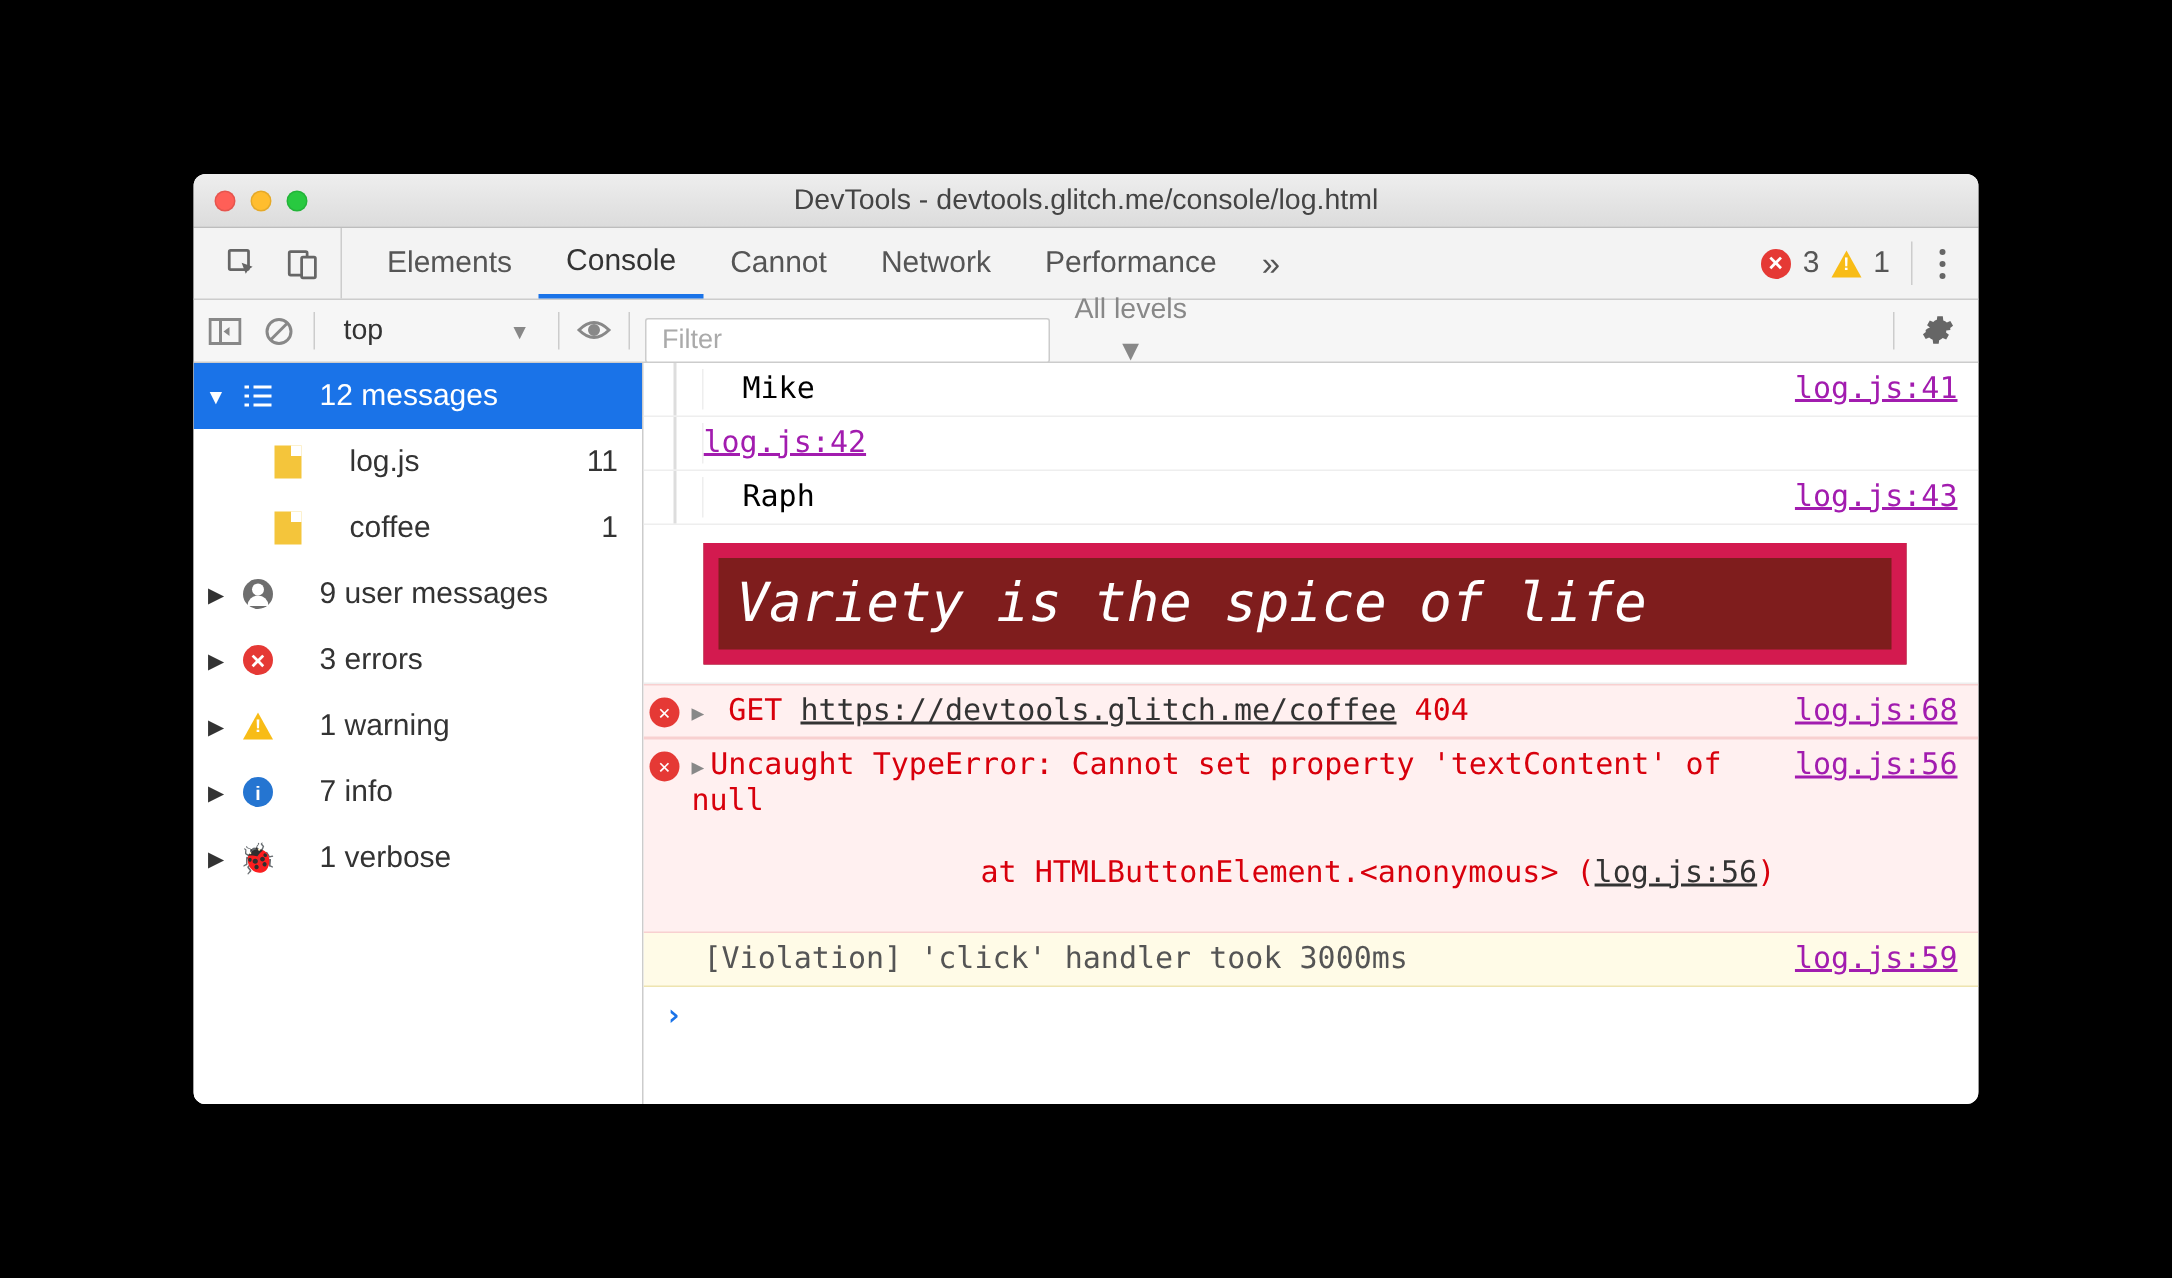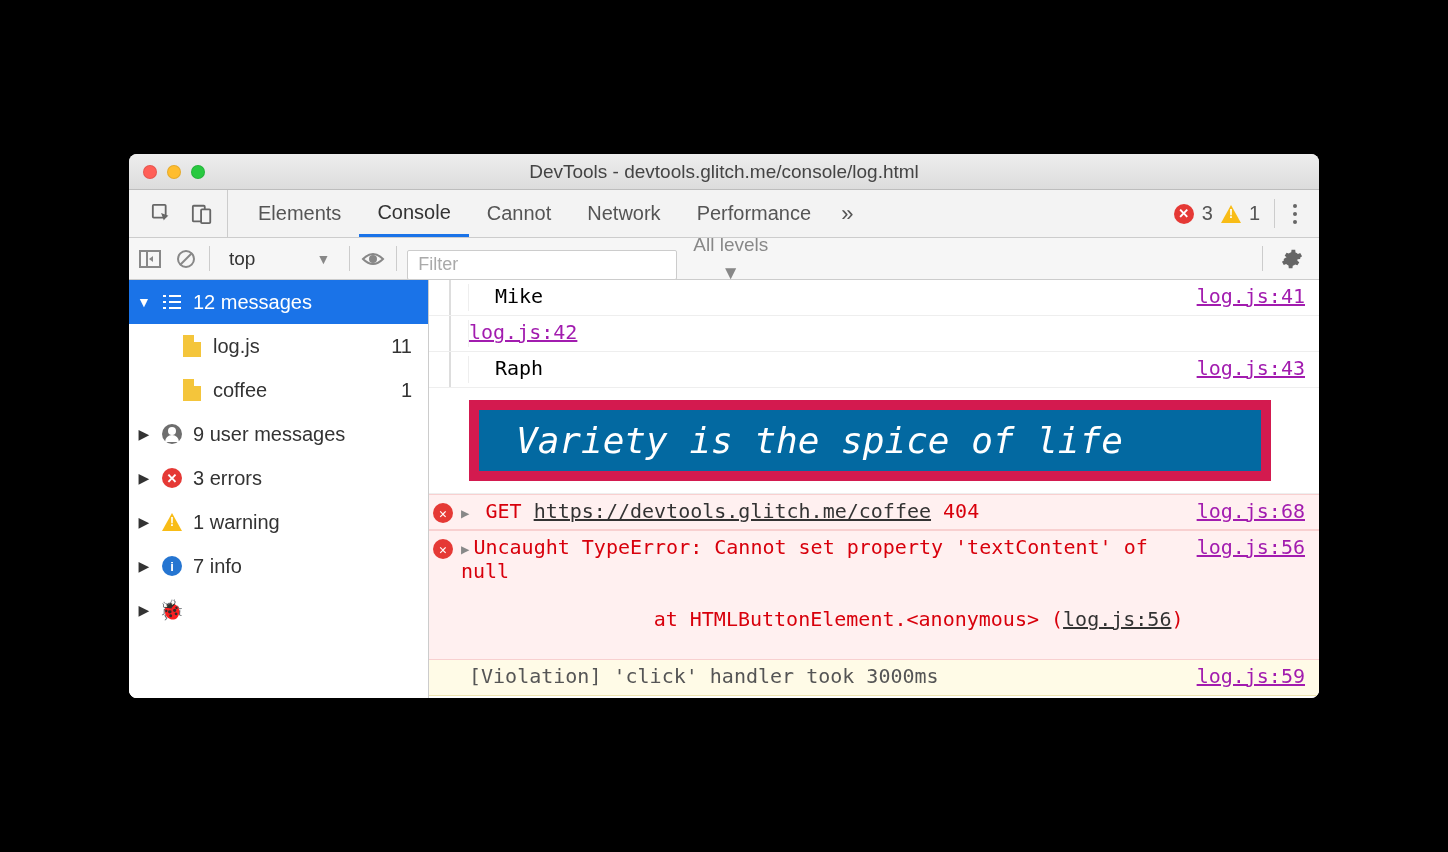--- a/index.html
+++ b/index.html
@@ -7,21 +7,21 @@
     background: #000;
     width: 1448px;
     height: 852px;
     font-family: -apple-system, "Helvetica Neue", Arial, sans-serif;
     display: flex;
     align-items: center;
     justify-content: center;
   }
   .window {
     width: 1190px;
-    height: 544px;
+    height: 620px;
     background: #f2f2f2;
     border-radius: 8px;
     box-shadow: 0 20px 60px rgba(0,0,0,0.5);
     overflow: hidden;
     display: flex;
     flex-direction: column;
   }
   
   .titlebar {
     height: 36px;
@@ -78,21 +78,21 @@
     align-items: center;
     font-size: 19px;
     gap: 10px;
     padding: 0 8px;
   }
   .filterbar .side-toggle, .filterbar .clear-btn {
     width: 26px; height: 26px; display:flex; align-items:center; justify-content:center; color:#888; cursor:pointer;
   }
   .filterbar .divider { width:1px; height: 60%; background:#ccc; }
   .ctx {
-    display:flex; align-items:center; gap: 61px; color:#333; padding: 0 8px;
+    display:flex; align-items:center; gap: 84px; color:#333; padding: 0 8px;
     border: 1px solid transparent;
   }
   .ctx .dd { color:#888; font-size: 14px; }
   .eye { color:#888; width:26px; text-align:center; }
   .filter-input {
     border: 1px solid #ccc;
     background: #fff;
     height: 30px;
     width: 270px;
     font-size: 18px;
@@ -124,21 +124,21 @@
     height: 44px;
     padding: 0 8px;
     gap: 10px;
   }
   .srow.selected {
     background: #1a73e8;
     color: #fff;
   }
   .srow .caret { width: 14px; text-align:center; color:inherit; font-size:14px; }
   .srow .sicon { width: 22px; display:flex; align-items:center; justify-content:center; }
-  .srow .label { flex:1; }
+  .srow .label { flex:1;margin-left:20px; }
   .srow .cnt { padding-right: 8px; margin-left: 20px; }
   .indent { padding-left: 52px; }
   .file-ico { width:18px; height:22px; background:#f4c53b; position:relative; }
   .file-ico::before { content:""; position:absolute; top:0; right:0; width:7px; height:7px; background:#fff; }
   .errico { width:20px; height:20px; border-radius:50%; background:#e53935; color:#fff; display:flex; align-items:center; justify-content:center; font-size:13px; font-weight:bold; }
   .warnico { width:0; height:0; border-left:10px solid transparent; border-right:10px solid transparent; border-bottom:18px solid #f8bc16; position:relative; }
   .warnico::after { content:"!"; position:absolute; left:-3px; top:2px; width:6px; color:#fff; font-size:12px; text-align:center; font-weight:bold; }
   .infoico { width:20px; height:20px; border-radius:50%; background:#2575d1; color:#fff; display:flex; align-items:center; justify-content:center; font-size:13px; font-weight:bold; }
   .userico { width:20px; height:20px; border-radius:50%; background:#6e6e6e; position:relative; }
   .userico::before { content:""; position:absolute; top:3px; left:6px; width:8px; height:8px; border-radius:50%; background:#fff; }
@@ -170,26 +170,26 @@
     position: absolute;
     left: 50%;
     top: -4px; bottom: -4px;
     width: 2px;
     background: #ddd;
   }
   .logrow .body { flex:1; padding-left: 26px; padding-right: 10px; }
   .logrow .src { color:#a21caf; text-decoration: underline; padding-right: 6px; white-space: nowrap; }
   .styled-wrap { padding: 8px 30px 8px 40px; }
   .styled {
-    background: #0369a1;
+    background: #7f1d1d;
     border: 10px solid #d31a4f;
     color: #fff;
     font-style: italic;
     font-size: 36px;
-    padding: 10px 37px;
+    padding: 10px 12px;
     font-family: "Menlo","Monaco",monospace;
   }
   .logrow.err { background:#fff0f0; border-top:1px solid #f8d0d0; border-bottom:1px solid #f8d0d0; }
   .logrow.err .body, .red { color:#d8000c; }
   .logrow.vio { background:#fffbe7; border-bottom:1px solid #eee4b0; }
   .logrow .esym { width: 28px; display:flex; justify-content:center; padding-top:4px; }
   .triangle { color:#888; font-size:14px; margin-right:4px; display:inline-block; }
   .underline { text-decoration: underline; color:#333; }
   .prompt { color:#1a73e8; font-weight:bold; padding: 6px 10px 6px 14px; font-size:20px; }
   svg { display:inline-block; vertical-align:middle; }
@@ -342,20 +342,21 @@
       <div class="srow">
         <span class="caret">▶</span>
         <span class="sicon">
             <span class="infoico">i</span>
           </span>
         <span class="label"><span>7</span> <span>info</span></span>
       </div>
       <div class="srow">
         <span class="caret">▶</span>
         <span class="sicon bugico">🐞</span>
+        <span class="label"><span>1</span> <span>verbose</span></span>
       </div>
     </div>
 
     <div class="console">
 
       <div class="logrow">
         <div class="gutter"></div>
         <div class="body">Mike</div>
         <a class="src">log.js:41</a>
       </div>

